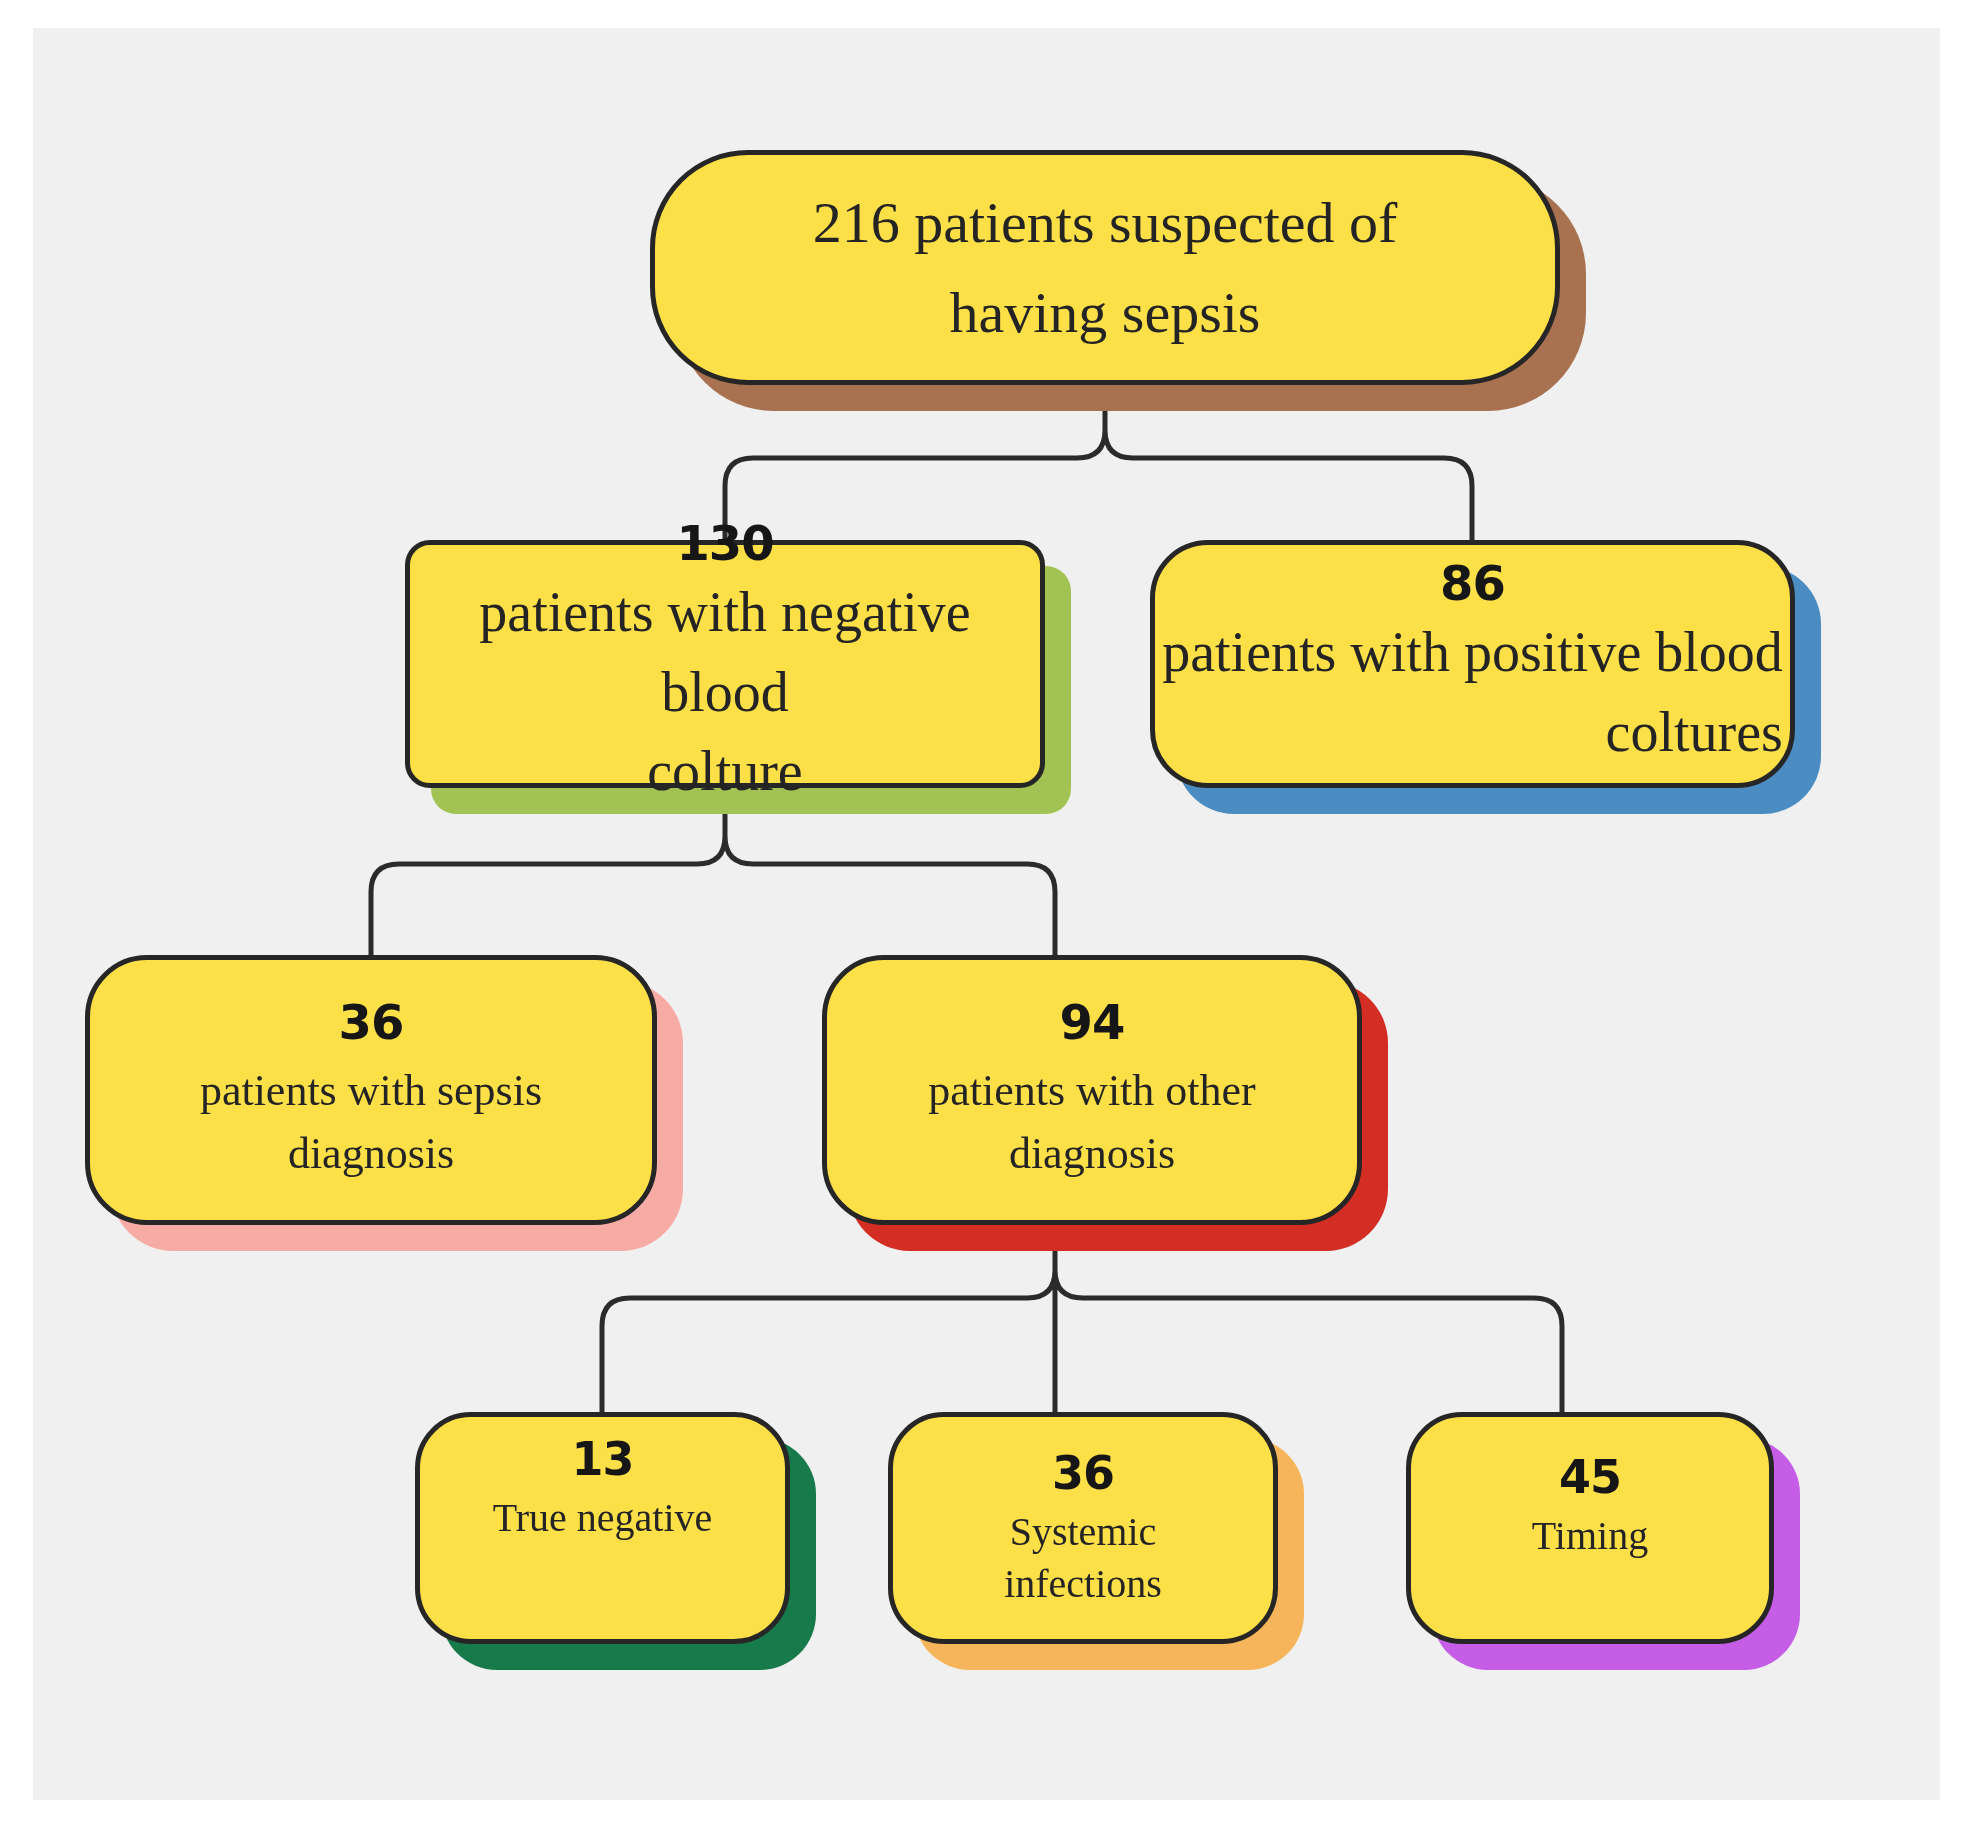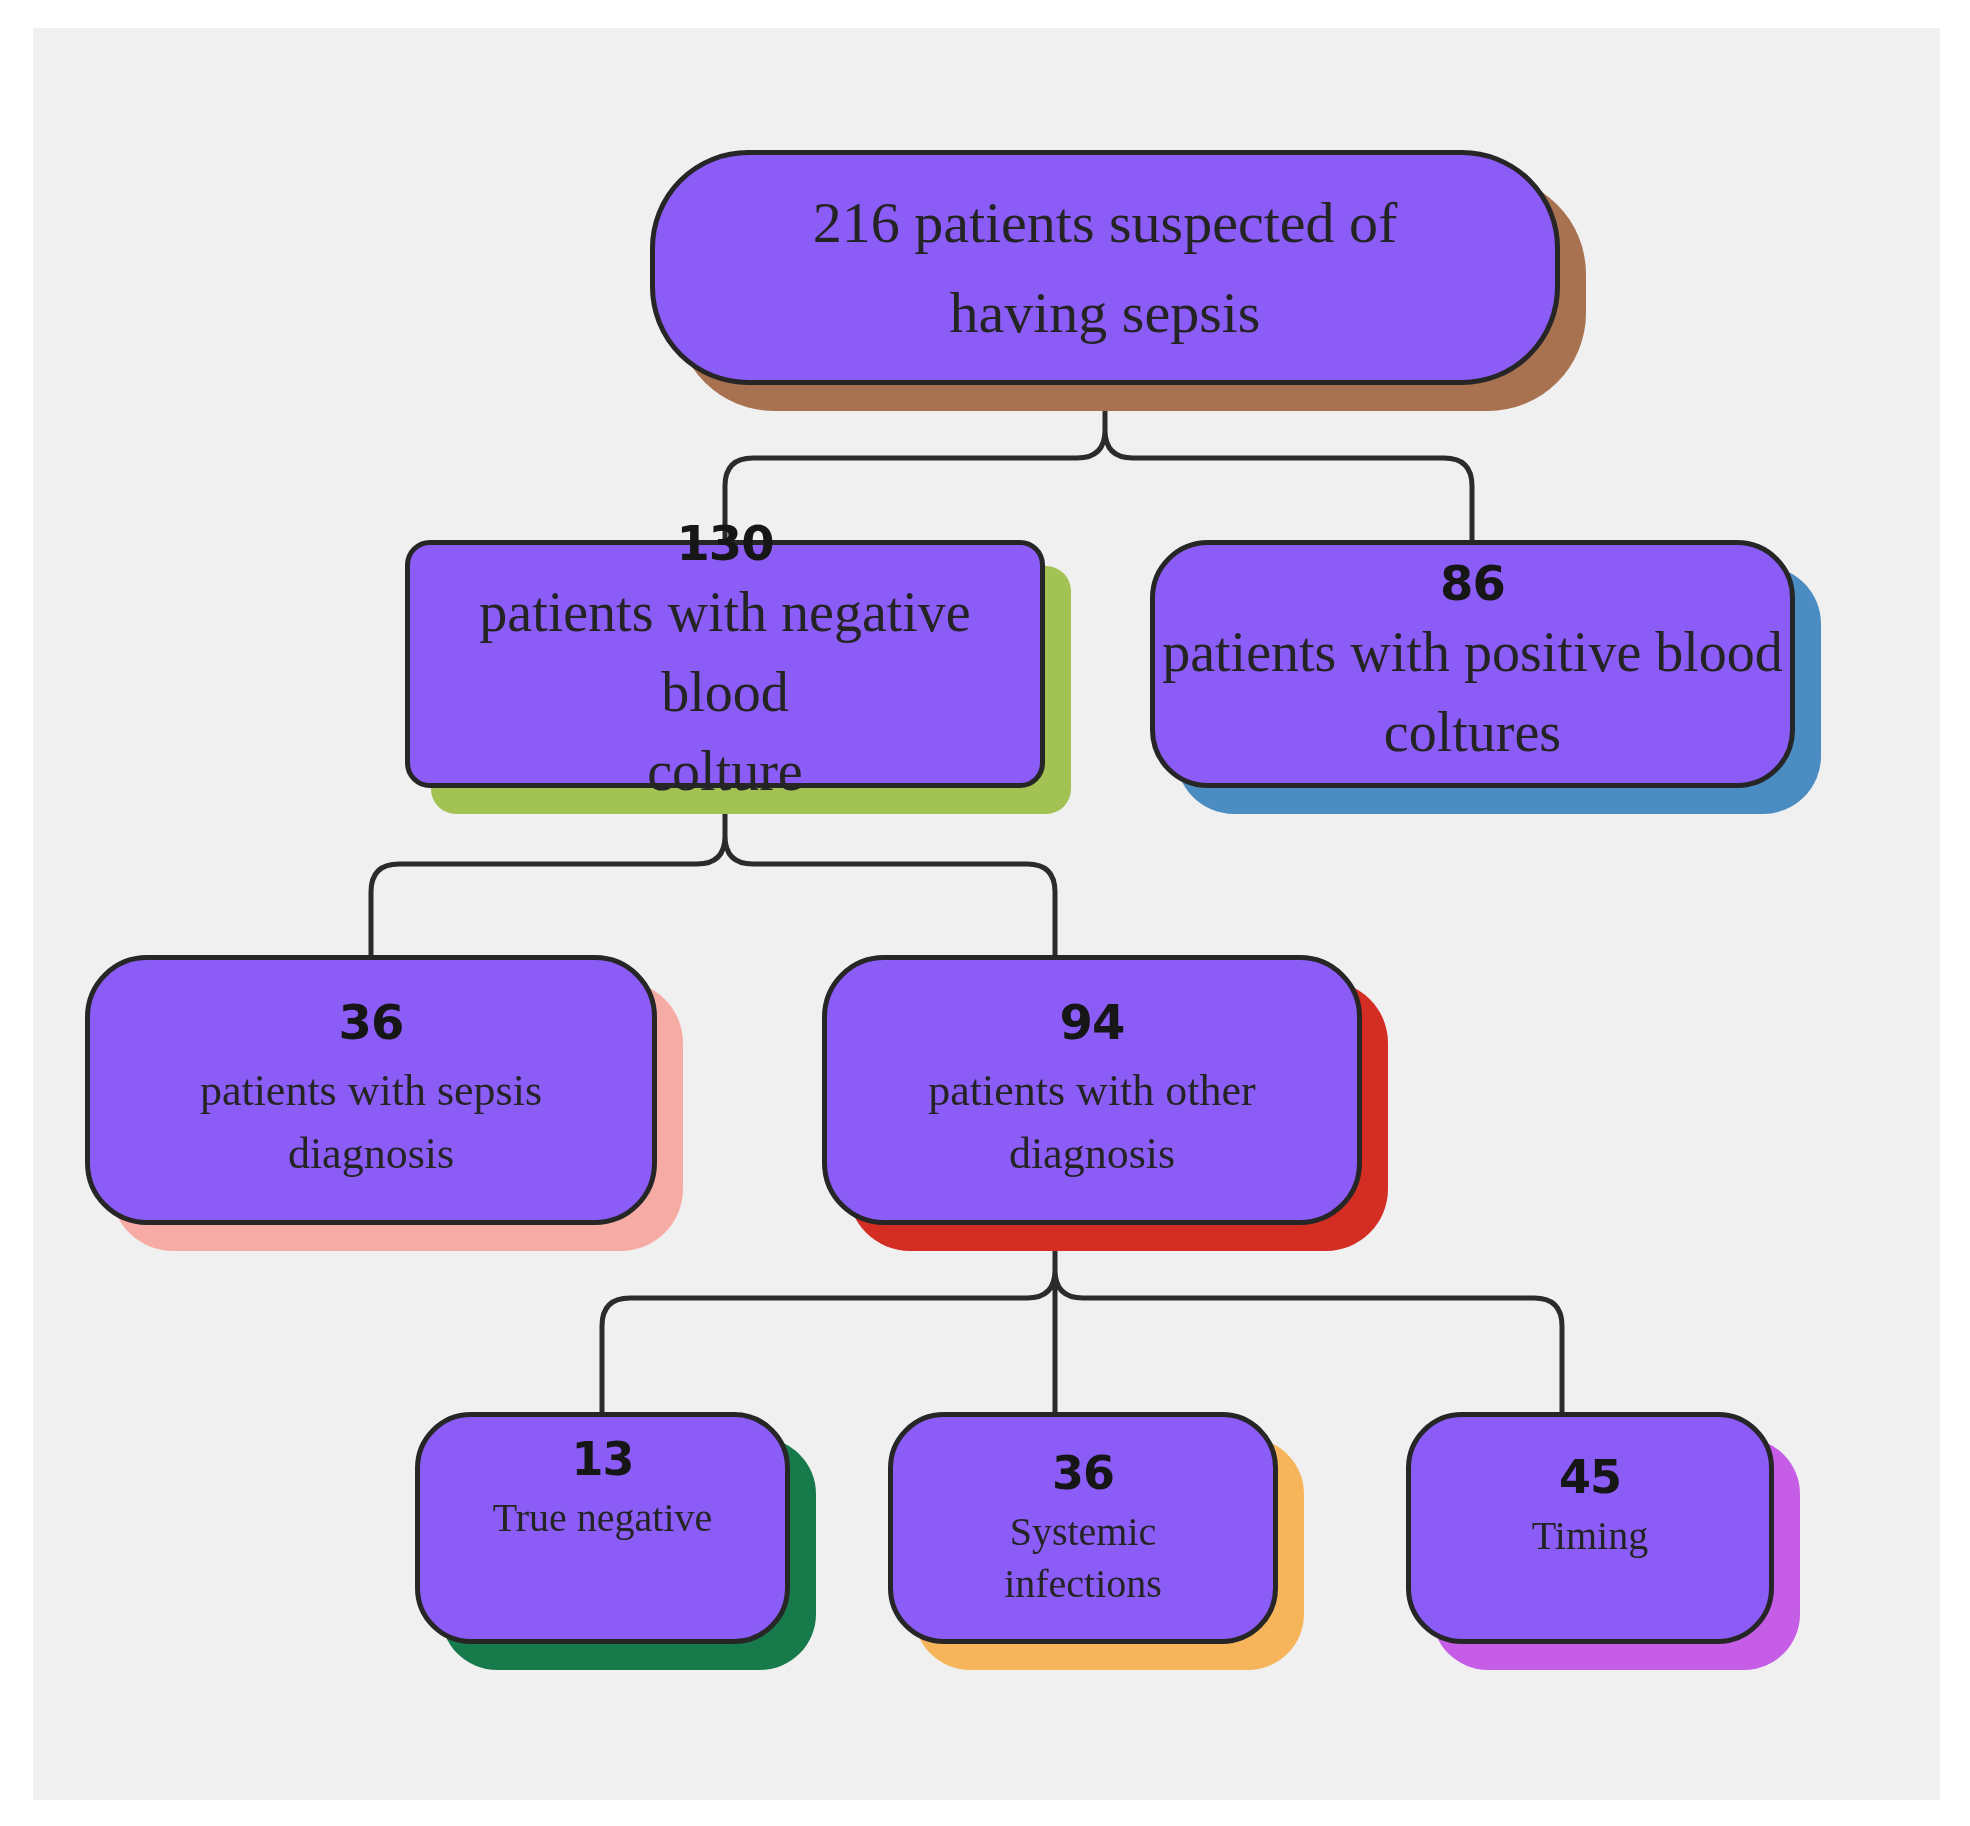--- a/index.html
+++ b/index.html
@@ -16,21 +16,21 @@
     left: 33px; top: 28px; right: 30px; bottom: 26px;
     background: #F0F0F0;
   }
   #wires {
     position: absolute;
     left: 0; top: 0;
     width: 1970px; height: 1826px;
   }
   .node {
     position: absolute;
-    background: #8b5cf6;
+    background: #fde047;
     border: 5px solid #262626;
     display: flex;
     flex-direction: column;
     align-items: center;
     justify-content: center;
     text-align: center;
     color: #1F1F1F;
     box-sizing: border-box;
   }
   .node .num {
@@ -93,21 +93,21 @@
     <div class="label">216 patients suspected of
 having sepsis</div>
   </div>
 
   <div class="node" id="n-negative" style="box-shadow: rgb(162, 195, 83) 26px 26px 0px 0px;">
     <div class="num">130</div>
     <div class="label">patients with negative blood
 colture</div>
   </div>
 
-  <div class="node" id="n-positive" style="box-shadow: rgb(75, 141, 194) 26px 26px 0px 0px;">
+  <div class="node" id="n-positive" style="box-shadow: rgb(75, 141, 194) 26px 26px 0px 0px; text-align: right;">
     <div class="num">86</div>
     <div class="label">patients with positive blood
 coltures</div>
   </div>
 
   <div class="node" id="n-sepsis-dx" style="box-shadow: rgb(246, 172, 164) 26px 26px 0px 0px;">
     <div class="num">36</div>
     <div class="label">patients with sepsis
 diagnosis</div>
   </div>

